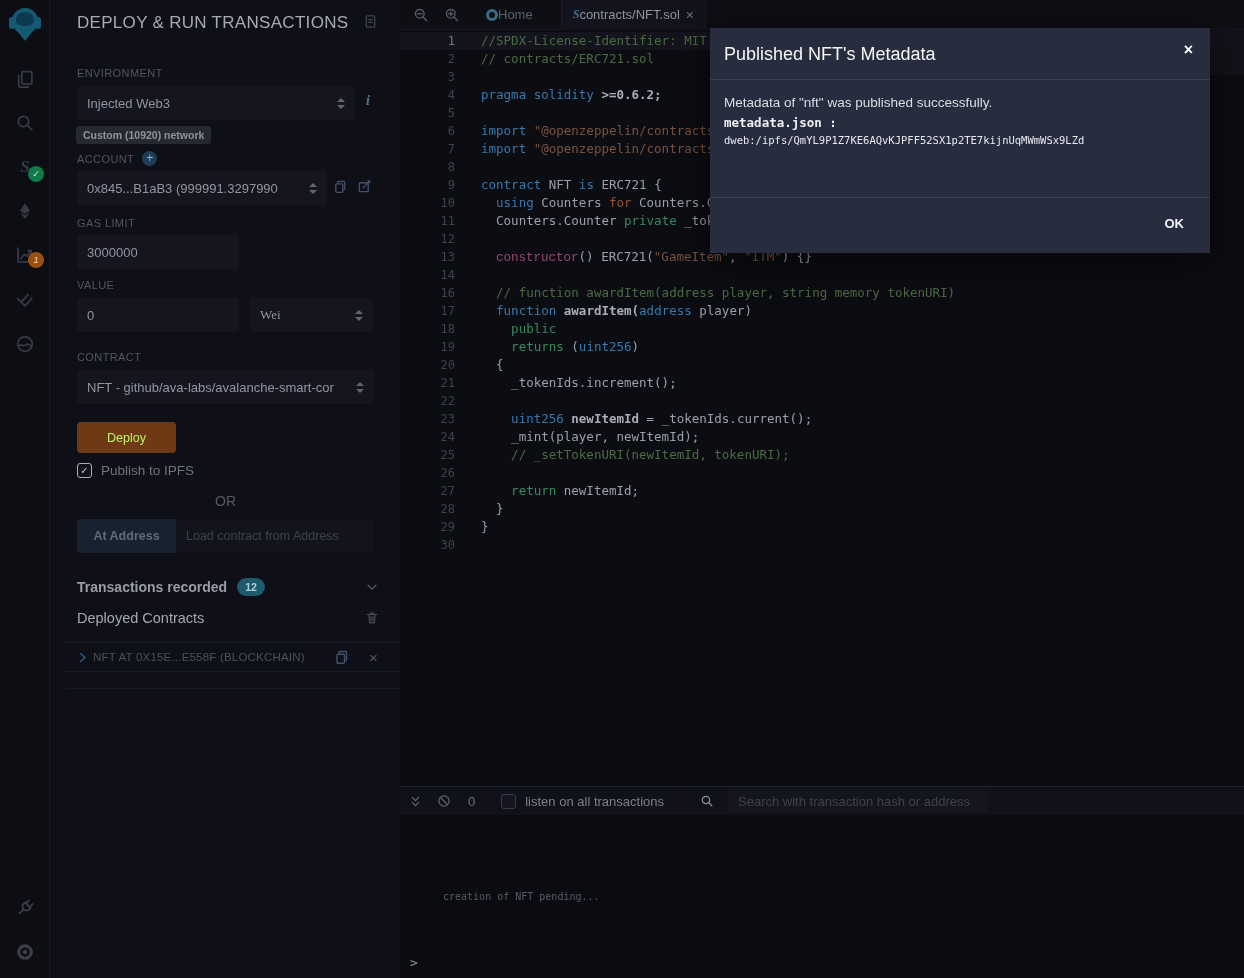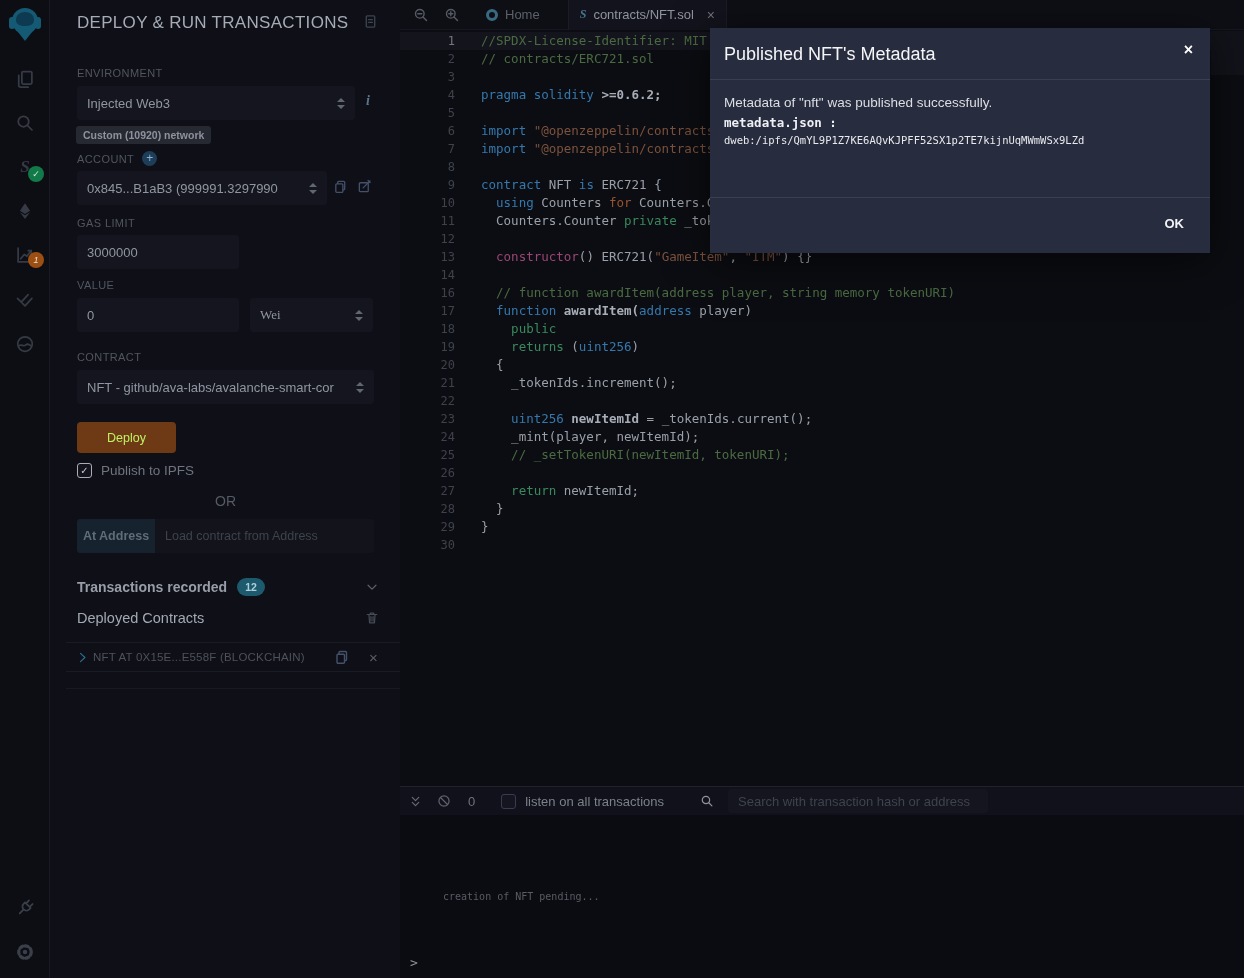--- a/index.html
+++ b/index.html
@@ -42,21 +42,21 @@
   .plus-circle { width:15px; height:15px; border-radius:50%; background:#1e3d58; color:#8fb3cd; font-size:12px; line-height:14px; text-align:center; cursor:pointer; }
   .mini-ic { position:absolute; color:#44516b; cursor:pointer; }
   .info-i { position:absolute; left:316px; top:93px; color:#5b748c; font-family:"Liberation Serif",serif; font-style:italic; font-weight:bold; font-size:14px; cursor:pointer; }
   .deploy-btn { position:absolute; left:27px; top:422px; width:99px; height:31px; background:var(--deploy-bg,#6e3a16); border:none; border-radius:4px; color:#bef264; font-size:12.5px; font-family:"Liberation Sans",sans-serif; cursor:pointer; }
   .chk-row { position:absolute; left:27px; top:463px; display:flex; align-items:center; gap:9px; }
   .chk { width:15px; height:15px; border:1px solid #a9aeb6; border-radius:3px; background:#12131c; color:#c5cad2; font-size:10px; line-height:13px; text-align:center; cursor:pointer; }
   .chk.empty { border-color:#373c51; background:#14151e; color:transparent; }
   .chk-lbl { font-size:13.5px; color:#6f747e; }
   .or { position:absolute; left:27px; top:493px; width:297px; text-align:center; font-size:14px; color:#565a63; }
   .ataddr { position:absolute; left:27px; top:519px; width:297px; height:34px; display:flex; }
-  .ataddr-btn { width:78px; height:34px; background:#16222e; border:none; border-radius:3px 0 0 3px; color:#5f6d79; font-size:12.5px; font-weight:bold; font-family:"Liberation Sans",sans-serif; cursor:pointer; flex:none; }
+  .ataddr-btn { width:99px; height:34px; background:#16222e; border:none; border-radius:3px 0 0 3px; color:#5f6d79; font-size:12.5px; font-weight:bold; font-family:"Liberation Sans",sans-serif; cursor:pointer; flex:none; }
   .ataddr-inp { flex:1; background:#12131b; border:none; outline:none; border-radius:0 3px 3px 0; color:#9096a0; font-size:12.5px; padding:0 10px; font-family:"Liberation Sans",sans-serif; }
   .ataddr-inp::placeholder { color:#3f434c; }
   .tx-row { position:absolute; left:27px; top:578px; width:302px; display:flex; align-items:center; cursor:pointer; }
   .tx-lbl { font-size:14px; font-weight:bold; color:#989da7; }
   .tx-badge { margin-left:10px; background:var(--badge-count-bg,#1d5a6e); color:#aed0da; border-radius:9px; font-size:10.5px; font-weight:bold; padding:3px 8px; }
   .tx-chev { margin-left:auto; color:#596069; }
   .dep-row { position:absolute; left:27px; top:610px; width:302px; display:flex; align-items:center; }
   .dep-lbl { font-size:14.5px; color:#a4a9b3; }
   .trash { margin-left:auto; color:#474b55; cursor:pointer; }
   .inst-row { position:absolute; left:16px; top:642px; width:334px; height:30px; border-top:1px solid #191b25; border-bottom:1px solid #191b25; display:flex; align-items:center; cursor:pointer; }
@@ -64,38 +64,38 @@
   .inst-lbl { margin-left:4px; font-size:11.5px; color:#4e525b; letter-spacing:.2px; }
   .inst-copy { position:absolute; left:268px; color:#44516b; cursor:pointer; }
   .inst-x { position:absolute; left:303px; color:#5a5e68; font-size:15px; cursor:pointer; line-height:1; }
   .panel-div { position:absolute; left:16px; top:688px; width:334px; border-top:1px solid #171925; }
 
   
   .editor-area { position:absolute; left:400px; top:0; width:844px; height:786px; background:#0c0d12; }
   .tab-bar { position:relative; height:30px; background:#0e0f15; border-bottom:1px solid #161722; display:flex; align-items:center; }
   .zoom-ic { color:#565a64; margin-left:13px; cursor:pointer; }
   .zoom-ic + .zoom-ic { margin-left:15px; }
-  .tab { display:flex; align-items:center; gap:7px; font-size:13px; height:30px; padding:0 4px; cursor:pointer; }
+  .tab { display:flex; align-items:center; font-size:13px; height:30px; padding:0 4px; cursor:pointer; }
   .tab.home { margin-left:22px; color:#5c606a; }
   .home-logo { width:12px; height:12px; border-radius:50%; border:3px solid #3a6a82; }
   .tab.file { margin-left:24px; padding:0 11px; background:#12131c; border-left:1px solid #1a1c26; border-right:1px solid #1a1c26; color:#8f939d; }
   .sol-ic { color:#47748f; font-weight:bold; font-size:12px; font-family:"Liberation Serif",serif; font-style:italic; }
   .tab-x { color:#6f737d; font-size:14px; margin-left:6px; line-height:1; }
   .code { padding-top:2px; font-family:"DejaVu Sans Mono", monospace; font-size:12.5px; }
   .cl { display:flex; height:18px; line-height:18px; }
   .cl.active { background:#13141c; }
   .cl.active .ln { color:#73777f; }
   .ln { width:55px; text-align:right; color:#3e424c; flex:none; font-size:12px; }
   .ct { padding-left:26px; white-space:pre; color:#9aa0a9; }
   .cm { color:var(--code-comment,#4a6b42); }
   .kw { color:var(--code-keyword,#3478ad); }
   .str { color:var(--code-string,#7c523d); }
   .grn { color:var(--code-green,#398a5d); }
   .org { color:var(--code-orange,#96542f); }
-  .mag { color:var(--code-magenta,#9a4677); }
+  .mag { color:var(--code-magenta,#9a4677);font-family:Liberation Mono, monospace; }
   .txt { color:#9aa0a9; }
   .b { color:#a8aeb8; font-weight:bold; }
   .minimap { position:absolute; right:0; top:31px; width:33px; height:44px; background:#12131a; }
 
   
   .terminal { position:absolute; left:400px; top:786px; width:844px; height:192px; background:#0b0c11; border-top:1px solid #20222c; }
   .t-header { position:relative; height:28px; background:#10111a; display:flex; align-items:center; }
   .t-ic { color:#6b6f79; cursor:pointer; }
   .t-chev { margin-left:9px; }
   .t-ban { margin-left:15px; color:#5f636d; }

